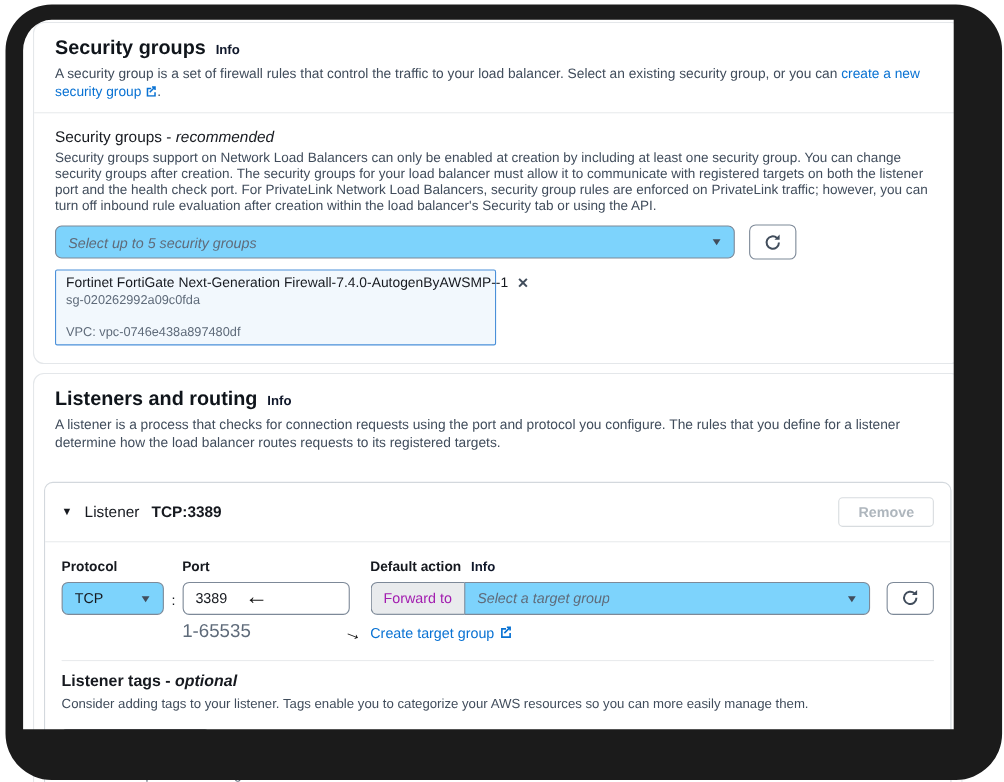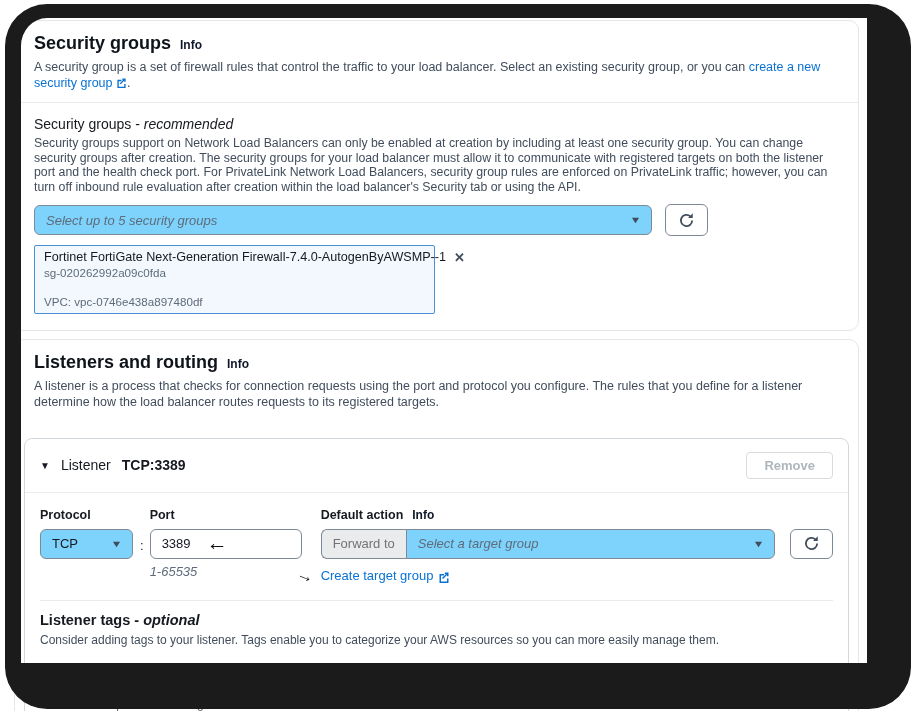--- a/index.html
+++ b/index.html
@@ -5,21 +5,21 @@
   * { box-sizing: border-box; margin: 0; padding: 0; }
   html,body { background:#ffffff; }
   body { font-family:"Liberation Sans", sans-serif; }
   .viewport { position:relative; width:913px; height:711px; background:#fff; overflow:hidden; }
 
   
   .frame { position:absolute; left:5px; top:4px; right:2px; bottom:2px;
            border:solid #1b1b1b; border-width:14px 44px 46px 16px; border-radius:42px;
            pointer-events:none; z-index:9; }
 
-  .content { position:absolute; left:14px; top:20px; width:845px; height:680px; z-index:1; }
+  .content { position:absolute; left:30px; top:20px; width:845px; height:680px; z-index:1; }
 
   .card { background:#fff; border:1px solid #e4e7ea; border-radius:10px; margin-bottom:8px; }
   .card-header { padding:12px 19px 11px; }
   .card-title { font-size:18px; font-weight:700; color:#0f141a; display:flex; align-items:baseline; gap:9px; }
   .info-link { font-size:12px; font-weight:700; color:#0f172a; text-decoration:none; cursor:pointer; }
   .card-desc { font-size:12.5px; color:#414d5c; margin-top:6px; line-height:1.25; }
   .card-desc a { color:#0972d3; text-decoration:none; cursor:pointer; }
   .divider { height:1px; background:#e9ebed; }
   .card-body { padding:13px 19px 16px; }
 
@@ -60,33 +60,33 @@
   .proto-col { width:93px; }
   .proto-select { width:93px; }
   .value-text { font-size:13px; color:#16191f; }
   .colon-col { padding:30px 6px 0 7px; font-size:13px; color:#16191f; }
   .port-col { width:152px; }
   .port-wrap { position:relative; }
   .text-input { width:152px; height:30px; border:1px solid #7d8998; border-radius:6px;
                 padding:0 11px; font-size:13px; color:#16191f; font-family:inherit; background:#fff; }
   .annot-arrow { position:absolute; left:57px; top:2px; font-size:21px; font-weight:700; color:#111111;
                  pointer-events:none; }
-  .hint { font-size:13px; color:#5f6b7a; margin-top:5px;font-style:italic; }
+  .hint { font-size:17px; color:#5f6b7a; margin-top:5px; }
 
   .action-col { flex:1; margin-left:19px; }
   .action-label-row { display:flex; align-items:baseline; gap:9px; margin-bottom:7px; }
   .action-label-row .f-label { margin-bottom:0; }
   .action-control-row { display:flex; align-items:stretch; }
   .prefix-box { background:#e9ebed; border:1px solid #7d8998; border-right:none; border-radius:6px 0 0 6px;
-                display:flex; align-items:center; padding:0 11px; font-size:13px; color:#737373; height:30px; }
+                display:flex; align-items:center; padding:0 11px; font-size:13px; color:#a21caf; height:30px; }
   .tg-select { flex:1; border-radius:0 6px 6px 0; }
   .action-control-row .icon-btn { margin-left:15px; height:30px; }
   .create-link-row { display:flex; align-items:center; gap:7px; margin-top:7px; margin-left:-24px; }
   .create-arrow { font-size:17px; font-weight:700; color:#111111; transform:rotate(22deg); display:inline-block; }
-  .blue-link { font-size:13px; color:#0972d3; text-decoration:none; cursor:pointer; display:flex; align-items:flex-end; gap:5px; }
+  .blue-link { font-size:13px; color:#0972d3; text-decoration:none; cursor:pointer; display:flex; align-items:flex-start; gap:5px; }
 
   .form-divider { margin:10px 15px 0; }
   .tags-block { padding:11px 15px 15px; }
   .tags-heading { font-size:14.5px; font-weight:700; color:#16191f; }
   .tags-heading em { font-style:italic; }
   .tags-desc { font-size:12px; color:#414d5c; margin:5px 0 16px; }
   .tags-hint { font-size:12px; color:#5f6b7a; margin-top:7px; }
 
   .ext-icon { display:inline-block; vertical-align:-1px; }
   .refresh-svg { display:block; }

